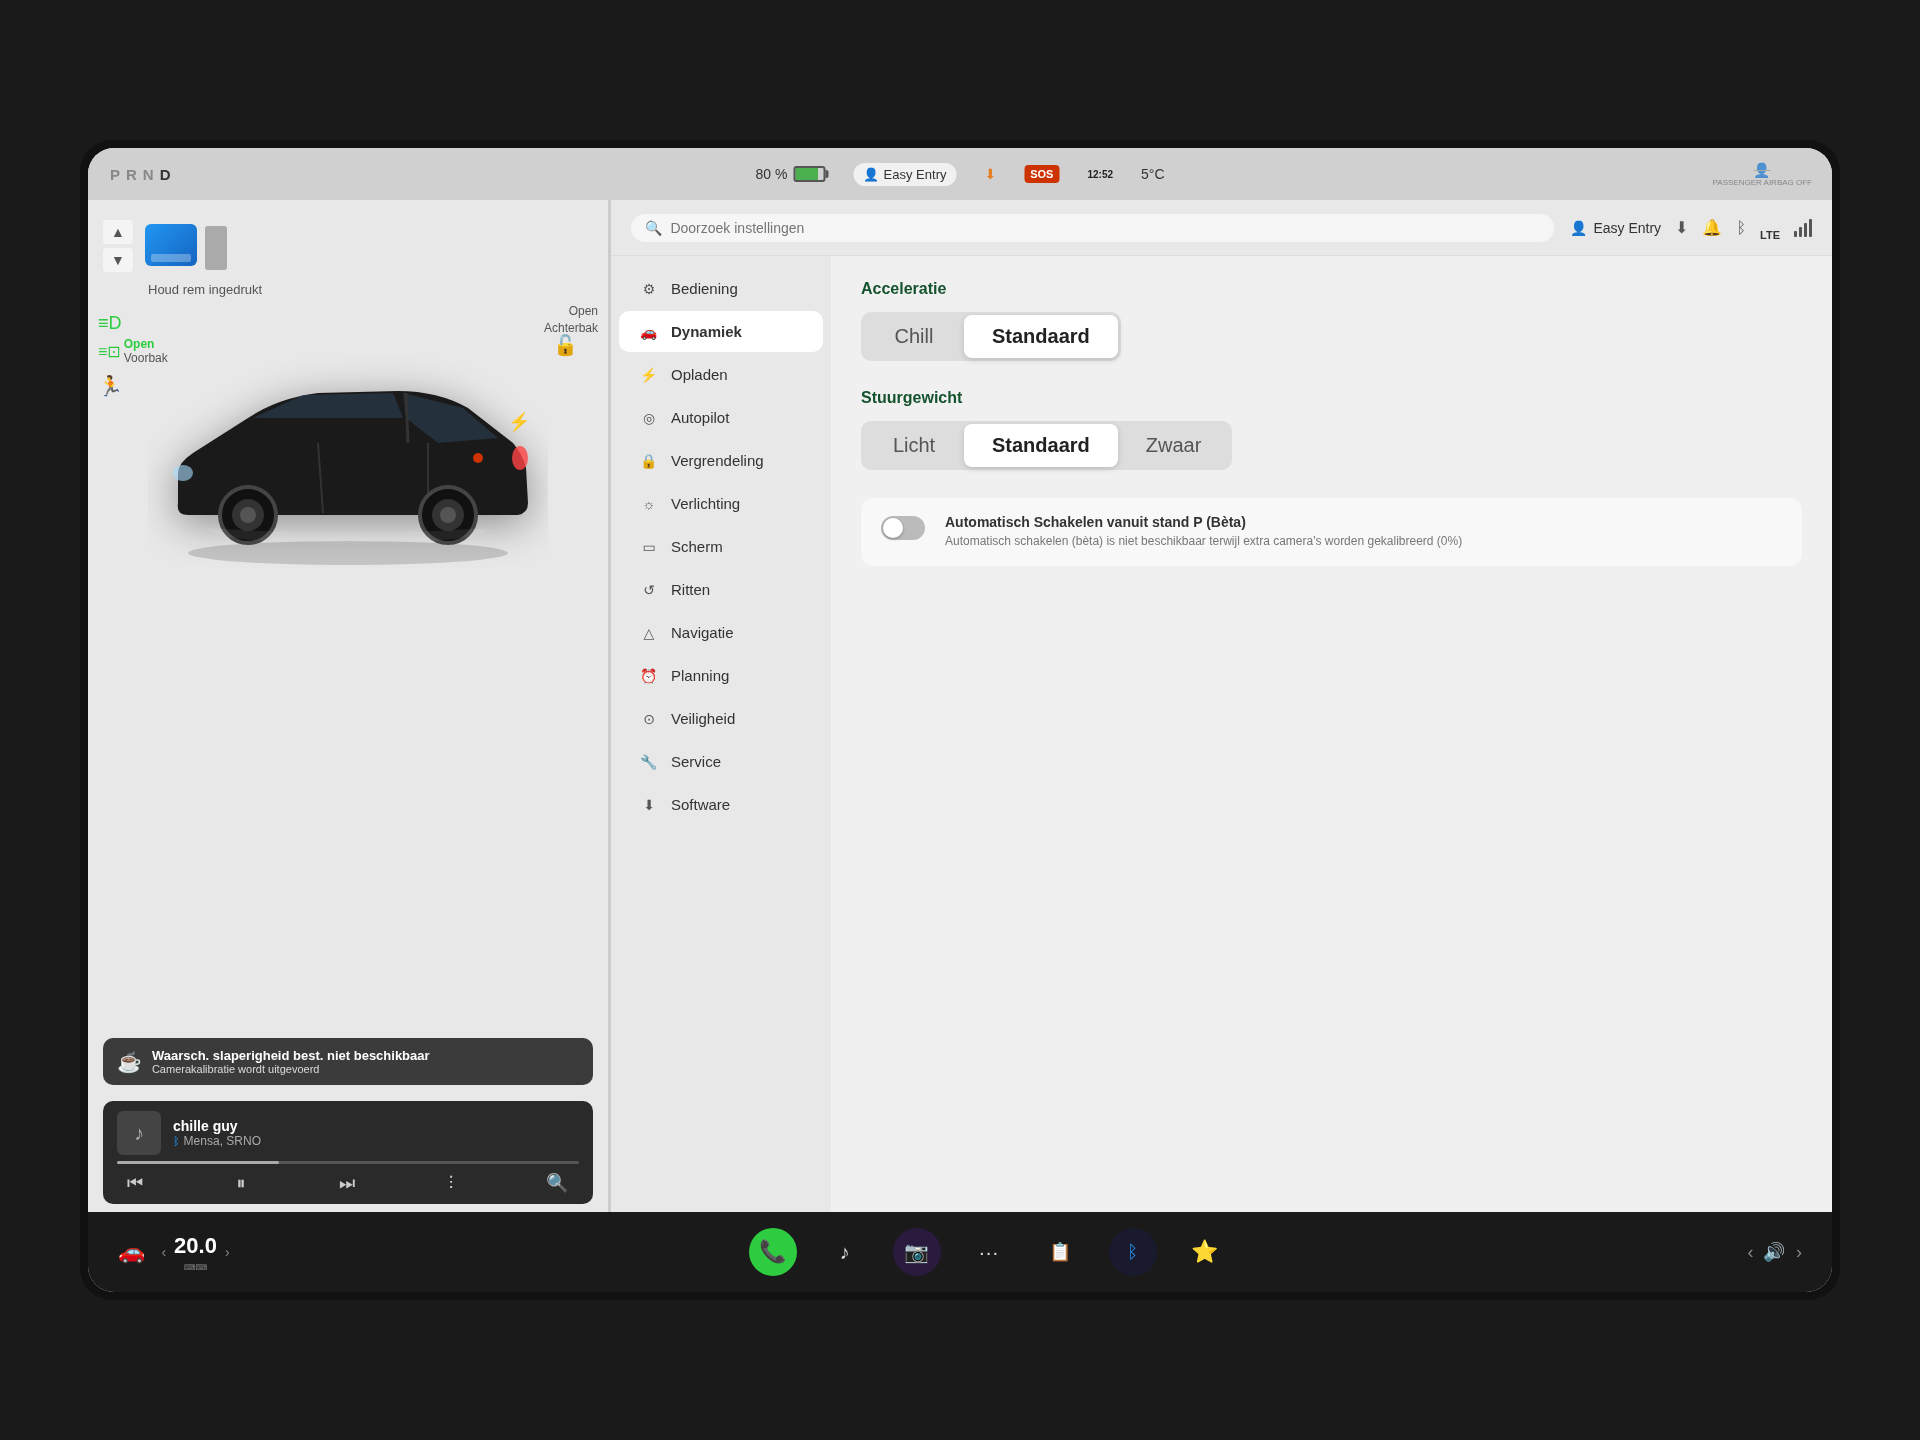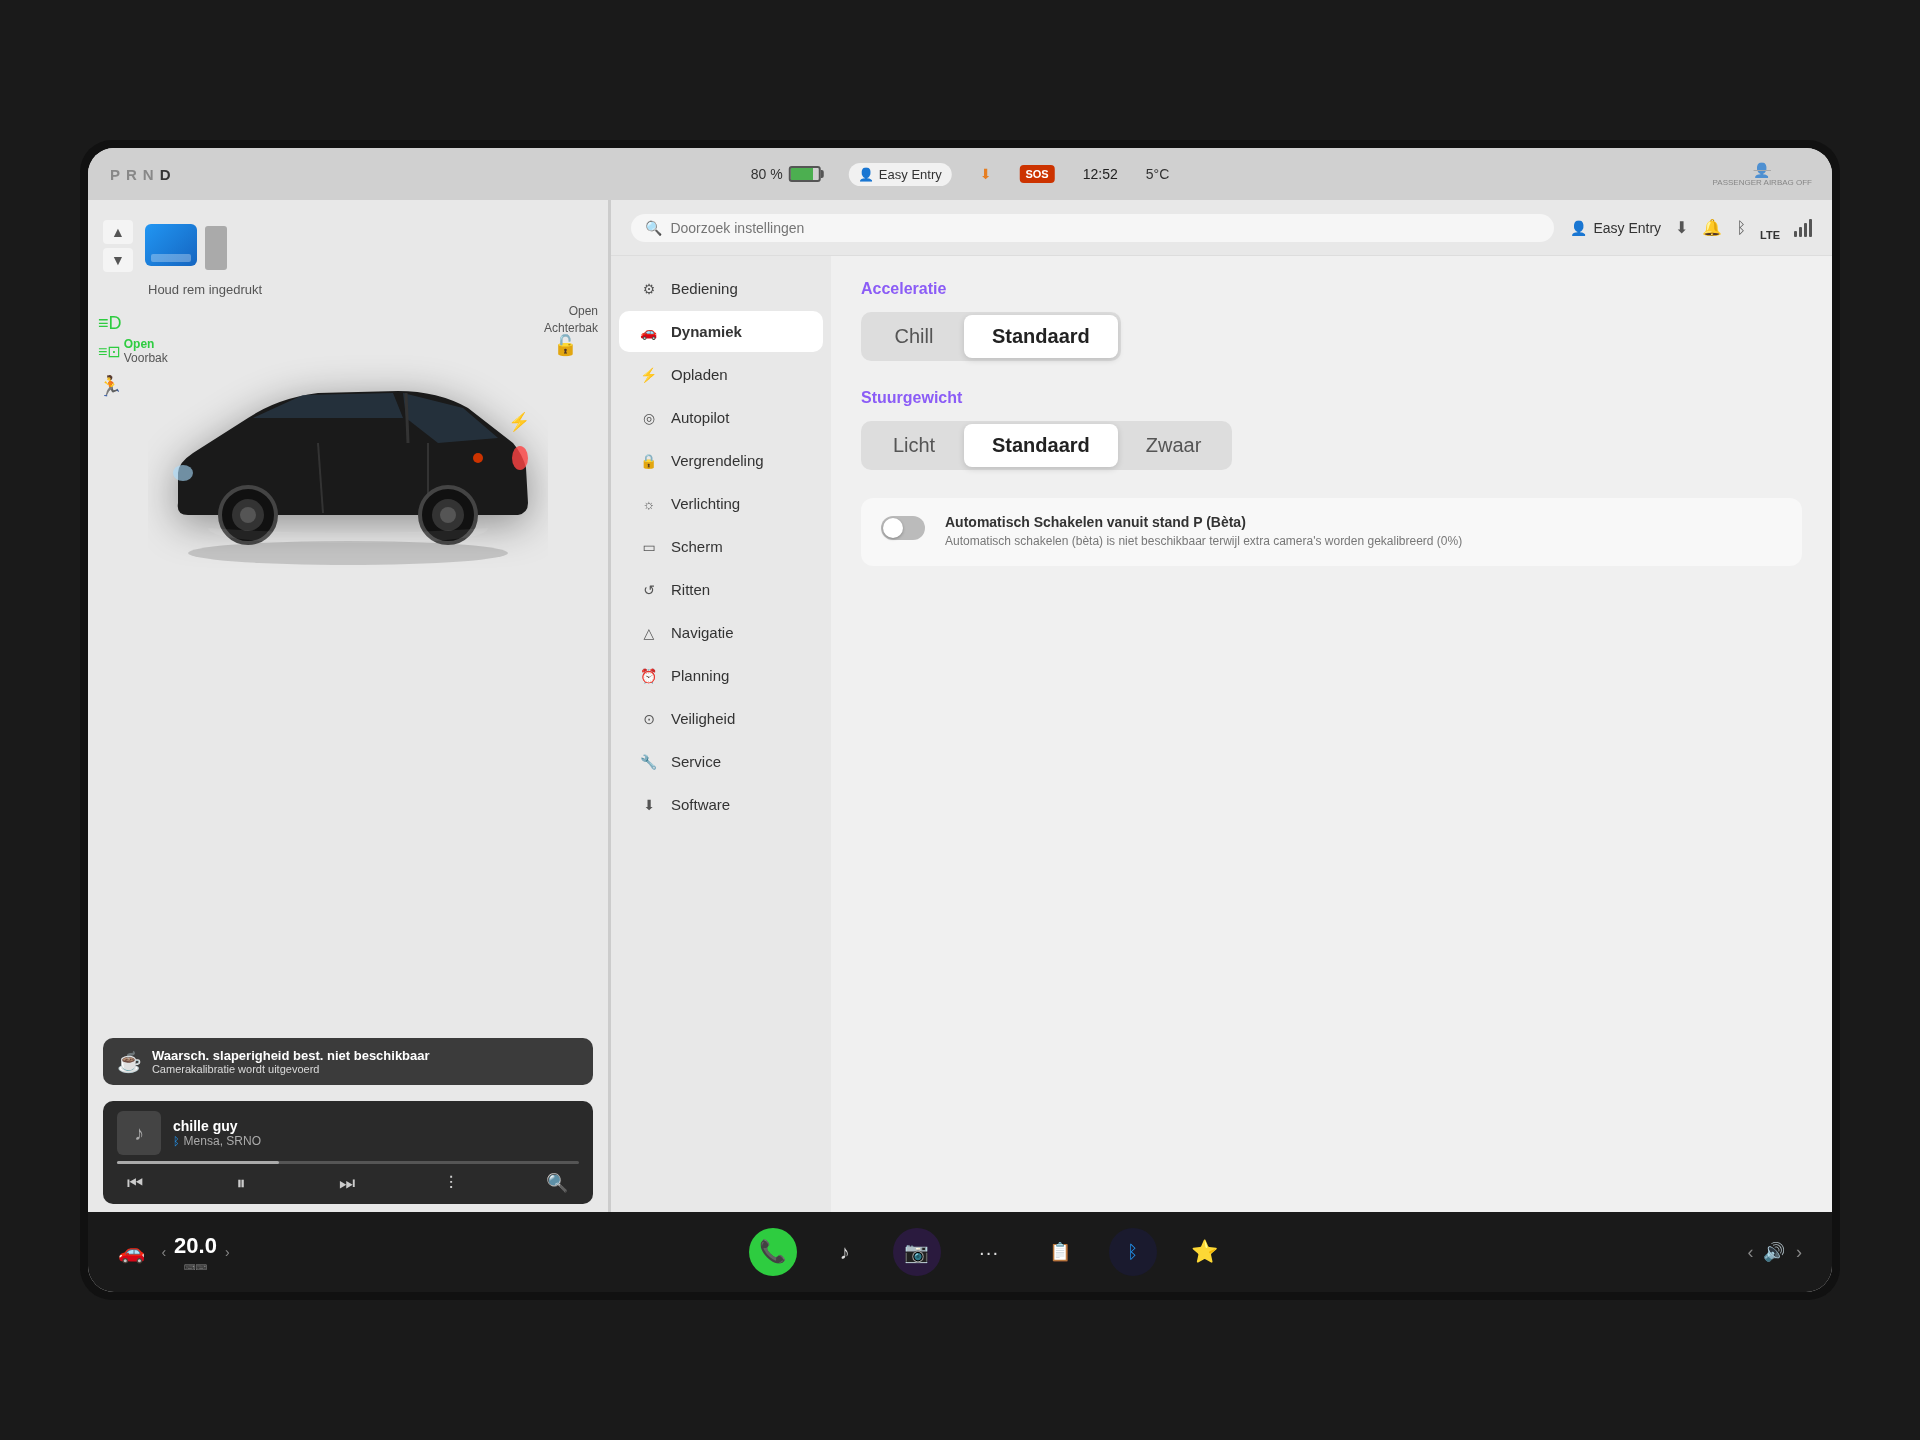--- a/index.html
+++ b/index.html
@@ -106,22 +106,22 @@
     .sos-badge {
       background: #cc3300;
       color: white;
       font-size: 11px;
       font-weight: 700;
       padding: 3px 6px;
       border-radius: 4px;
     }
 
     .time-display {
-      font-size: 14px;
-      font-weight: 400;
+      font-size: 10px;
+      font-weight: 700;
       color: #222;
     }
 
     .temp-display {
       font-size: 14px;
       color: #333;
     }
 
     .passenger-airbag {
       display: flex;
@@ -399,21 +399,21 @@
     .settings-content {
       flex: 1;
       padding: 24px 30px;
       overflow-y: auto;
       background: #f0f0f0;
     }
 
     .section-title {
       font-size: 16px;
       font-weight: 600;
-      color: #8b5cf6;
+      color: #14532d;
       margin-bottom: 14px;
     }
 
     .button-group {
       display: flex;
       gap: 0;
       margin-bottom: 28px;
       background: #ddd;
       border-radius: 10px;
       padding: 3px;

